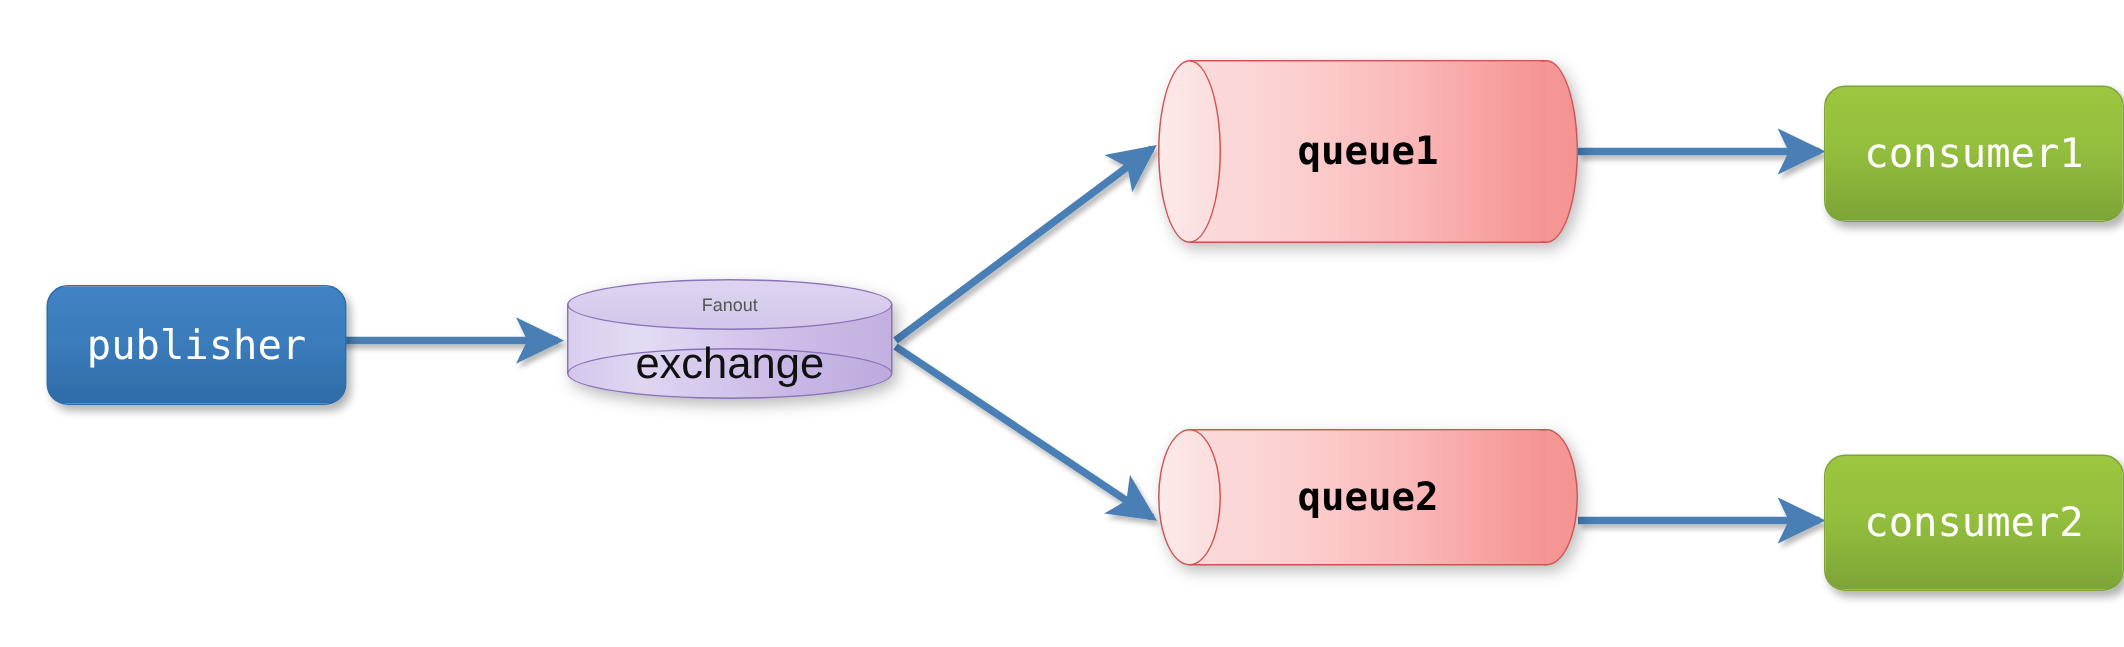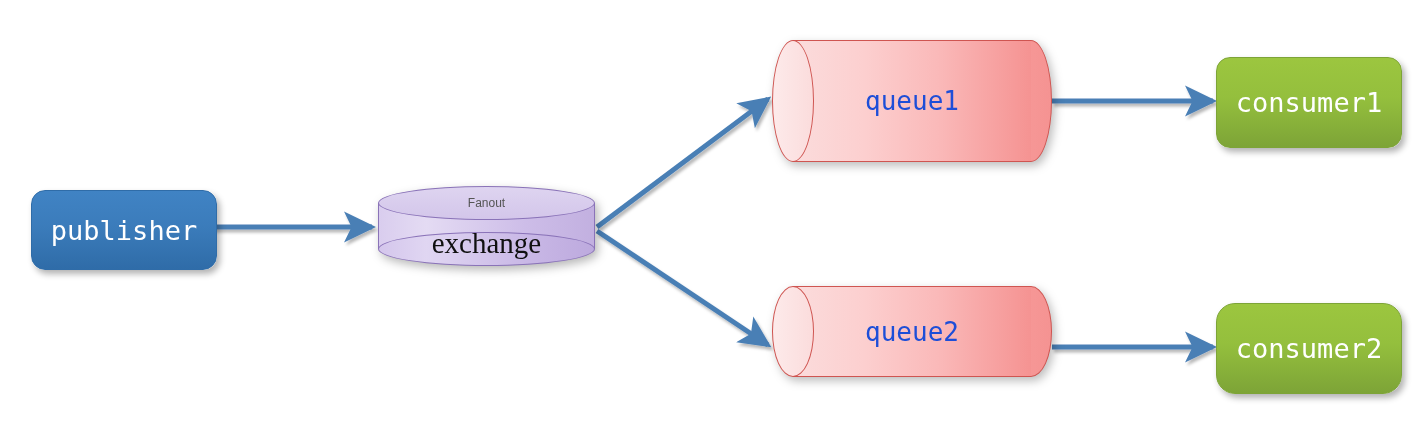--- a/index.html
+++ b/index.html
@@ -31,20 +31,21 @@
     justify-content: center;
     pointer-events: none;
     white-space: nowrap;
   }
 
   
   .rbox {
     position: absolute;
     border-radius: 14px;
     box-shadow: 3px 4px 6px rgba(0,0,0,0.30);
+    padding-left: 14px;
   }
   .rbox .node-label {
     color: #ffffff;
     font-family: "DejaVu Sans Mono", "Liberation Mono", monospace;
     font-size: 27px;
     letter-spacing: 0px;
   }
 
   .rbox.blue {
     background: linear-gradient(to bottom, #4083c4 0%, #3b7cbb 45%, #2f6ca8 100%);
@@ -109,21 +110,21 @@
   .vcyl .main-label {
     position: absolute;
     left: 0;
     right: 0;
     top: 34px;
     bottom: 0;
     display: flex;
     align-items: center;
     justify-content: center;
     color: #101010;
-    font-family: Liberation Serif, serif;
+    font-family: Liberation Sans, sans-serif;
     font-size: 29px;
     pointer-events: none;
   }
 
   
   .hcyl {
     position: absolute;
     filter: drop-shadow(3px 4px 5px rgba(0,0,0,0.26));
   }
   .hcyl .body {
@@ -153,23 +154,24 @@
     left: 0;
     top: 0;
     bottom: 0;
     width: 42px;
     border-radius: 50%;
     background: linear-gradient(to right, #fdeaea 0%, #fbdcdc 100%);
     border: 1px solid #cf5551;
     box-sizing: border-box;
   }
   .hcyl .node-label {
-    color: #1d4ed8;
+    color: #000000;
     font-family: "DejaVu Sans Mono", "Liberation Mono", monospace;
     font-size: 26px;
+    font-weight: bold;
   }
 
   
   #edges {
     position: absolute;
     left: 0;
     top: 0;
     width: 1416px;
     height: 431px;
     pointer-events: none;
@@ -222,17 +224,17 @@
     <div class="cap-right"></div>
     <div class="body"></div>
     <div class="cap-left"></div>
     <span class="node-label">queue2</span>
   </div>
 
   <div class="rbox green" style="left:1216px; top:57px; width:184px; height:89px;">
     <span class="node-label">consumer1</span>
   </div>
 
-  <div class="rbox green" style="left:1216px; top:303px; width:184px; height:89px;border-radius:19px;">
+  <div class="rbox green" style="left:1216px; top:303px; width:184px; height:89px;">
     <span class="node-label">consumer2</span>
   </div>
 
 </div>
 
 </body></html>

